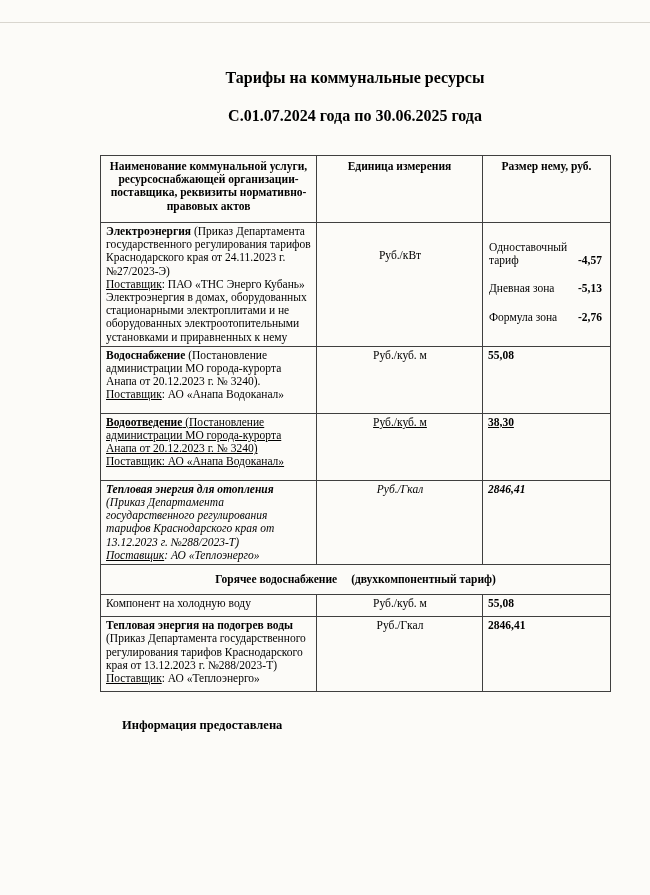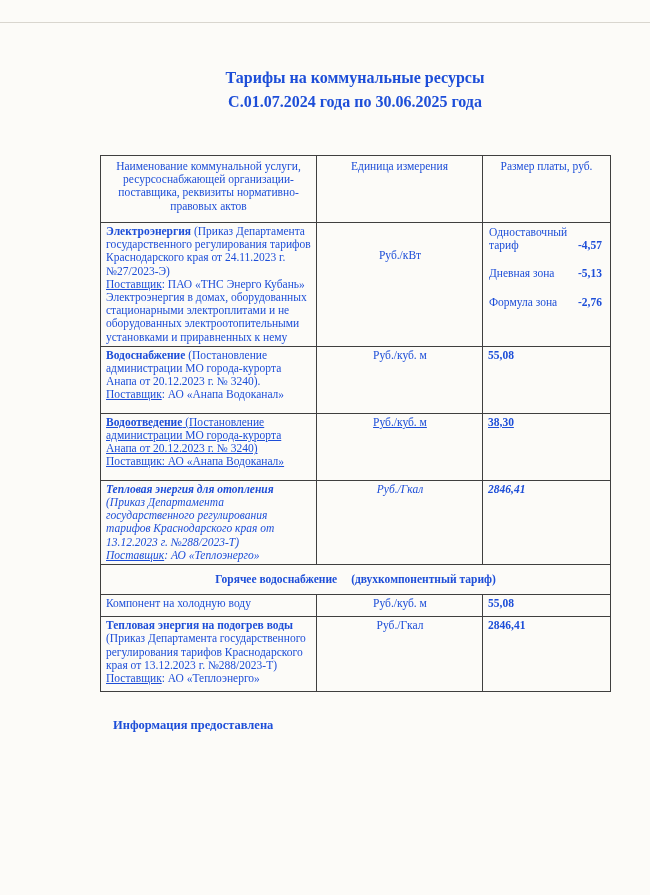--- a/index.html
+++ b/index.html
@@ -1,61 +1,61 @@
 <!DOCTYPE html>
 <html><head>
 <meta charset="utf-8">
 <style>
   html,body{margin:0;padding:0;background:#e8e8e8;}
   .page{
     position:relative;width:650px;height:895px;margin:0 auto;
     background:#fcfbf8;overflow:hidden;
     font-family:"Liberation Serif","DejaVu Serif",serif;
-    color:#1d4ed8;
+    color:#000000;
   }
   .scan-line{
     position:absolute;left:0;top:22px;width:650px;height:1px;
     background:#d9d6cf;
   }
   .title-block{
     position:absolute;left:100px;top:68px;width:510px;
     text-align:center;font-weight:bold;font-size:16px;line-height:1.25;
   }
-  .title-line2{margin-top:4px;}
+  .title-line2{margin-top:18px;}
   table.tariffs{
     position:absolute;left:100px;top:155px;width:510px;
     border-collapse:collapse;table-layout:fixed;
     font-size:11.5px;line-height:13.2px;
   }
   table.tariffs td,table.tariffs th{
     border:1.5px solid #3f3f3f;vertical-align:top;
     padding:2px 4px 2px 5px;
   }
-  th{font-weight:normal;padding:4px 6px 2px 6px !important;}
+  th{font-weight:bold;padding:4px 6px 2px 6px !important;}
   .r-head{height:67px;}
   .r-elec{height:119px;}
   .r-water{height:67px;padding-left:32px;}
   .r-sewer{height:67px;text-decoration:underline;}
   .r-heat{height:72px;font-style:italic;}
   .r-section{height:21px;}
   .r-cold{height:22px;padding-left:20px;}
   .r-heatwater{height:75px;}
   .svc b{font-weight:bold;}
   .u{text-decoration:underline;}
   .unit-cell{text-align:center;}
   .unit-pad{padding-top:26px !important;}
   .price-cell{text-align:left;font-weight:bold;}
   .price-multi{padding:3px 8px 2px 6px !important;font-weight:normal;text-align:left;}
-  .tariff-line{display:flex;justify-content:space-between;align-items:flex-end;margin-bottom:15px;}
+  .tariff-line{display:flex;justify-content:space-between;align-items:flex-end;margin-bottom:15px;margin-top:15px;}
   .tariff-line:last-child{margin-bottom:0;}
   .tariff-val{font-weight:bold;white-space:nowrap;margin-left:4px;}
   .section-cell{text-align:center;font-weight:bold;vertical-align:middle !important;padding:8px !important;}
   .section-part2{margin-left:14px;}
   .footer-block{
-    position:absolute;left:113px;top:718px;
+    position:absolute;left:122px;top:718px;
     font-weight:bold;font-size:12.5px;
   }
   .footer-line2{margin-top:15px;margin-left:-4px;}
 </style>
 </head>
 <body>
 
 <div class="page">
 
   <div class="scan-line"></div>
@@ -69,21 +69,21 @@
     <colgroup>
         <col style="width:216px">
         <col style="width:166px">
         <col style="width:128px">
       </colgroup>
 
     <tbody>
         <tr class="r-head">
       <th>Наименование коммунальной услуги, ресурсоснабжающей организации-поставщика, реквизиты нормативно-правовых актов</th>
       <th>Единица измерения</th>
-      <th>Размер платы, руб.</th>
+      <th>Размер нему, руб.</th>
     </tr>
 
     <tr class="r-elec">
       <td class="svc">
         <b>Электроэнергия</b><span> (Приказ Департамента государственного регулирования тарифов Краснодарского края от 24.11.2023 г. №27/2023-Э)</span><br>
         <span class="u">Поставщик</span><span>: ПАО «ТНС Энерго Кубань»</span><br>
         <span>Электроэнергия в домах, оборудованных стационарными электроплитами и не оборудованных электроотопительными установками и приравненных к нему</span>
       </td>
       <td class="unit-cell unit-pad">Руб./кВт</td>
       <td class="price-multi">

